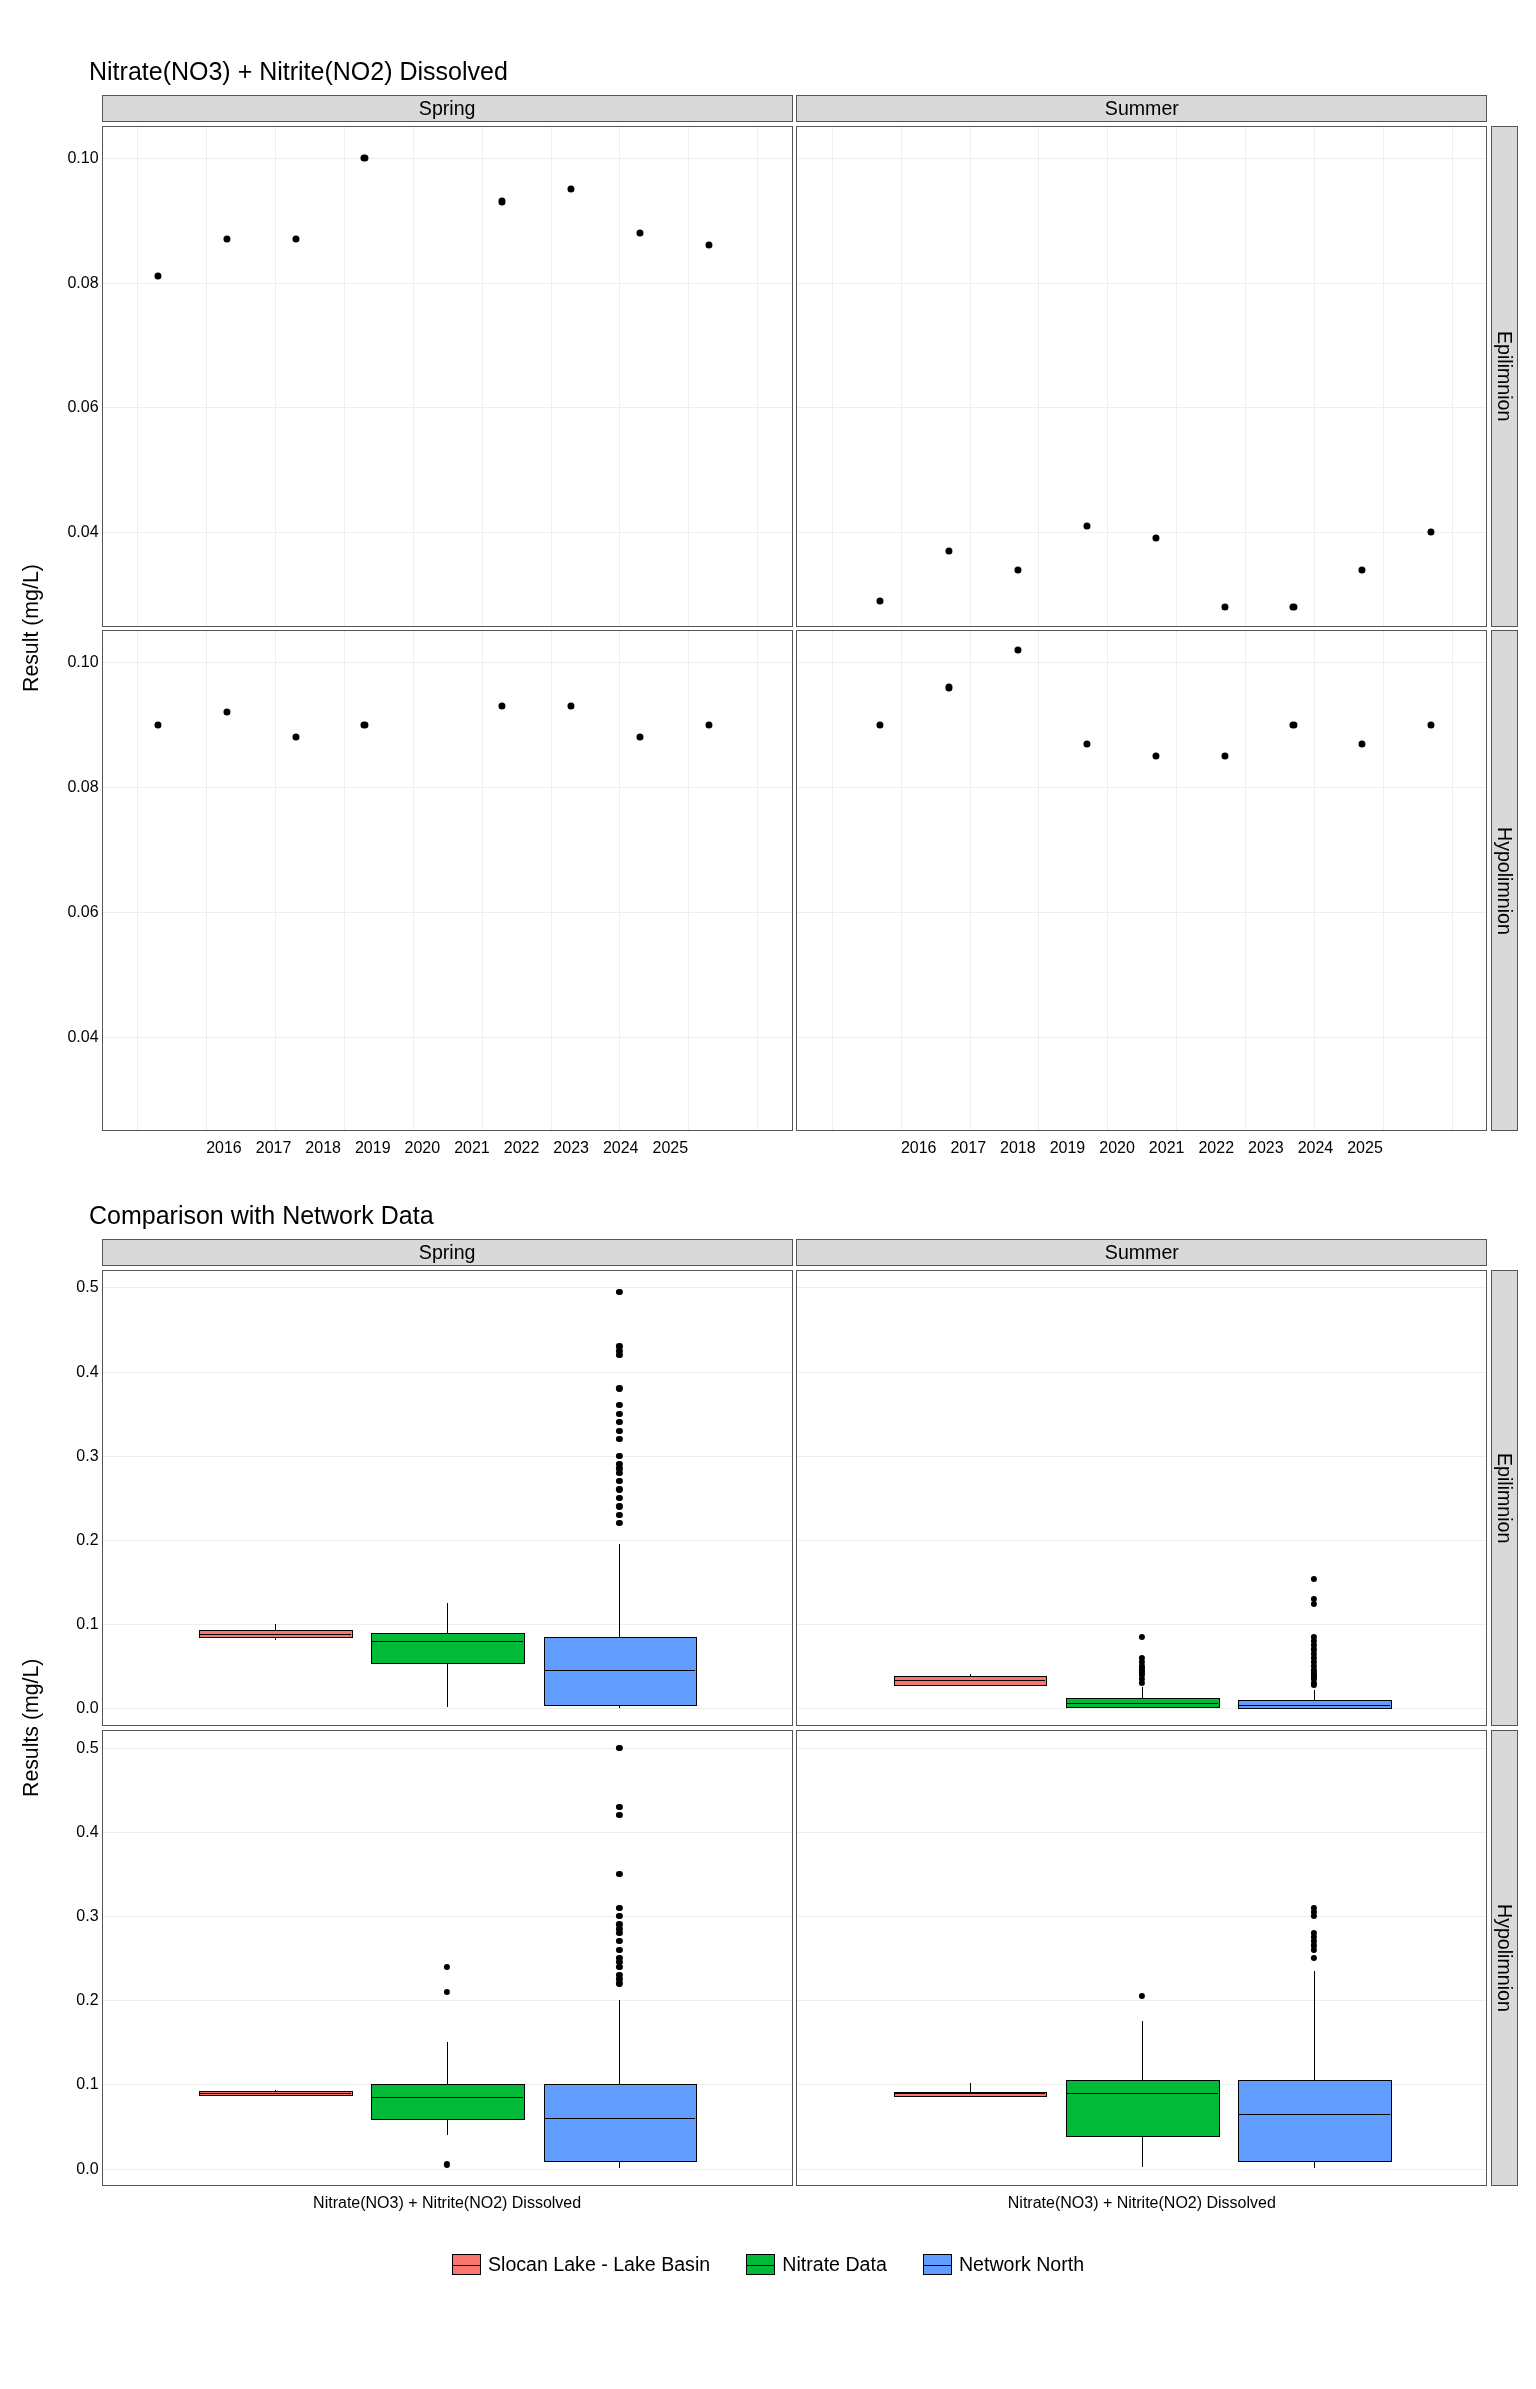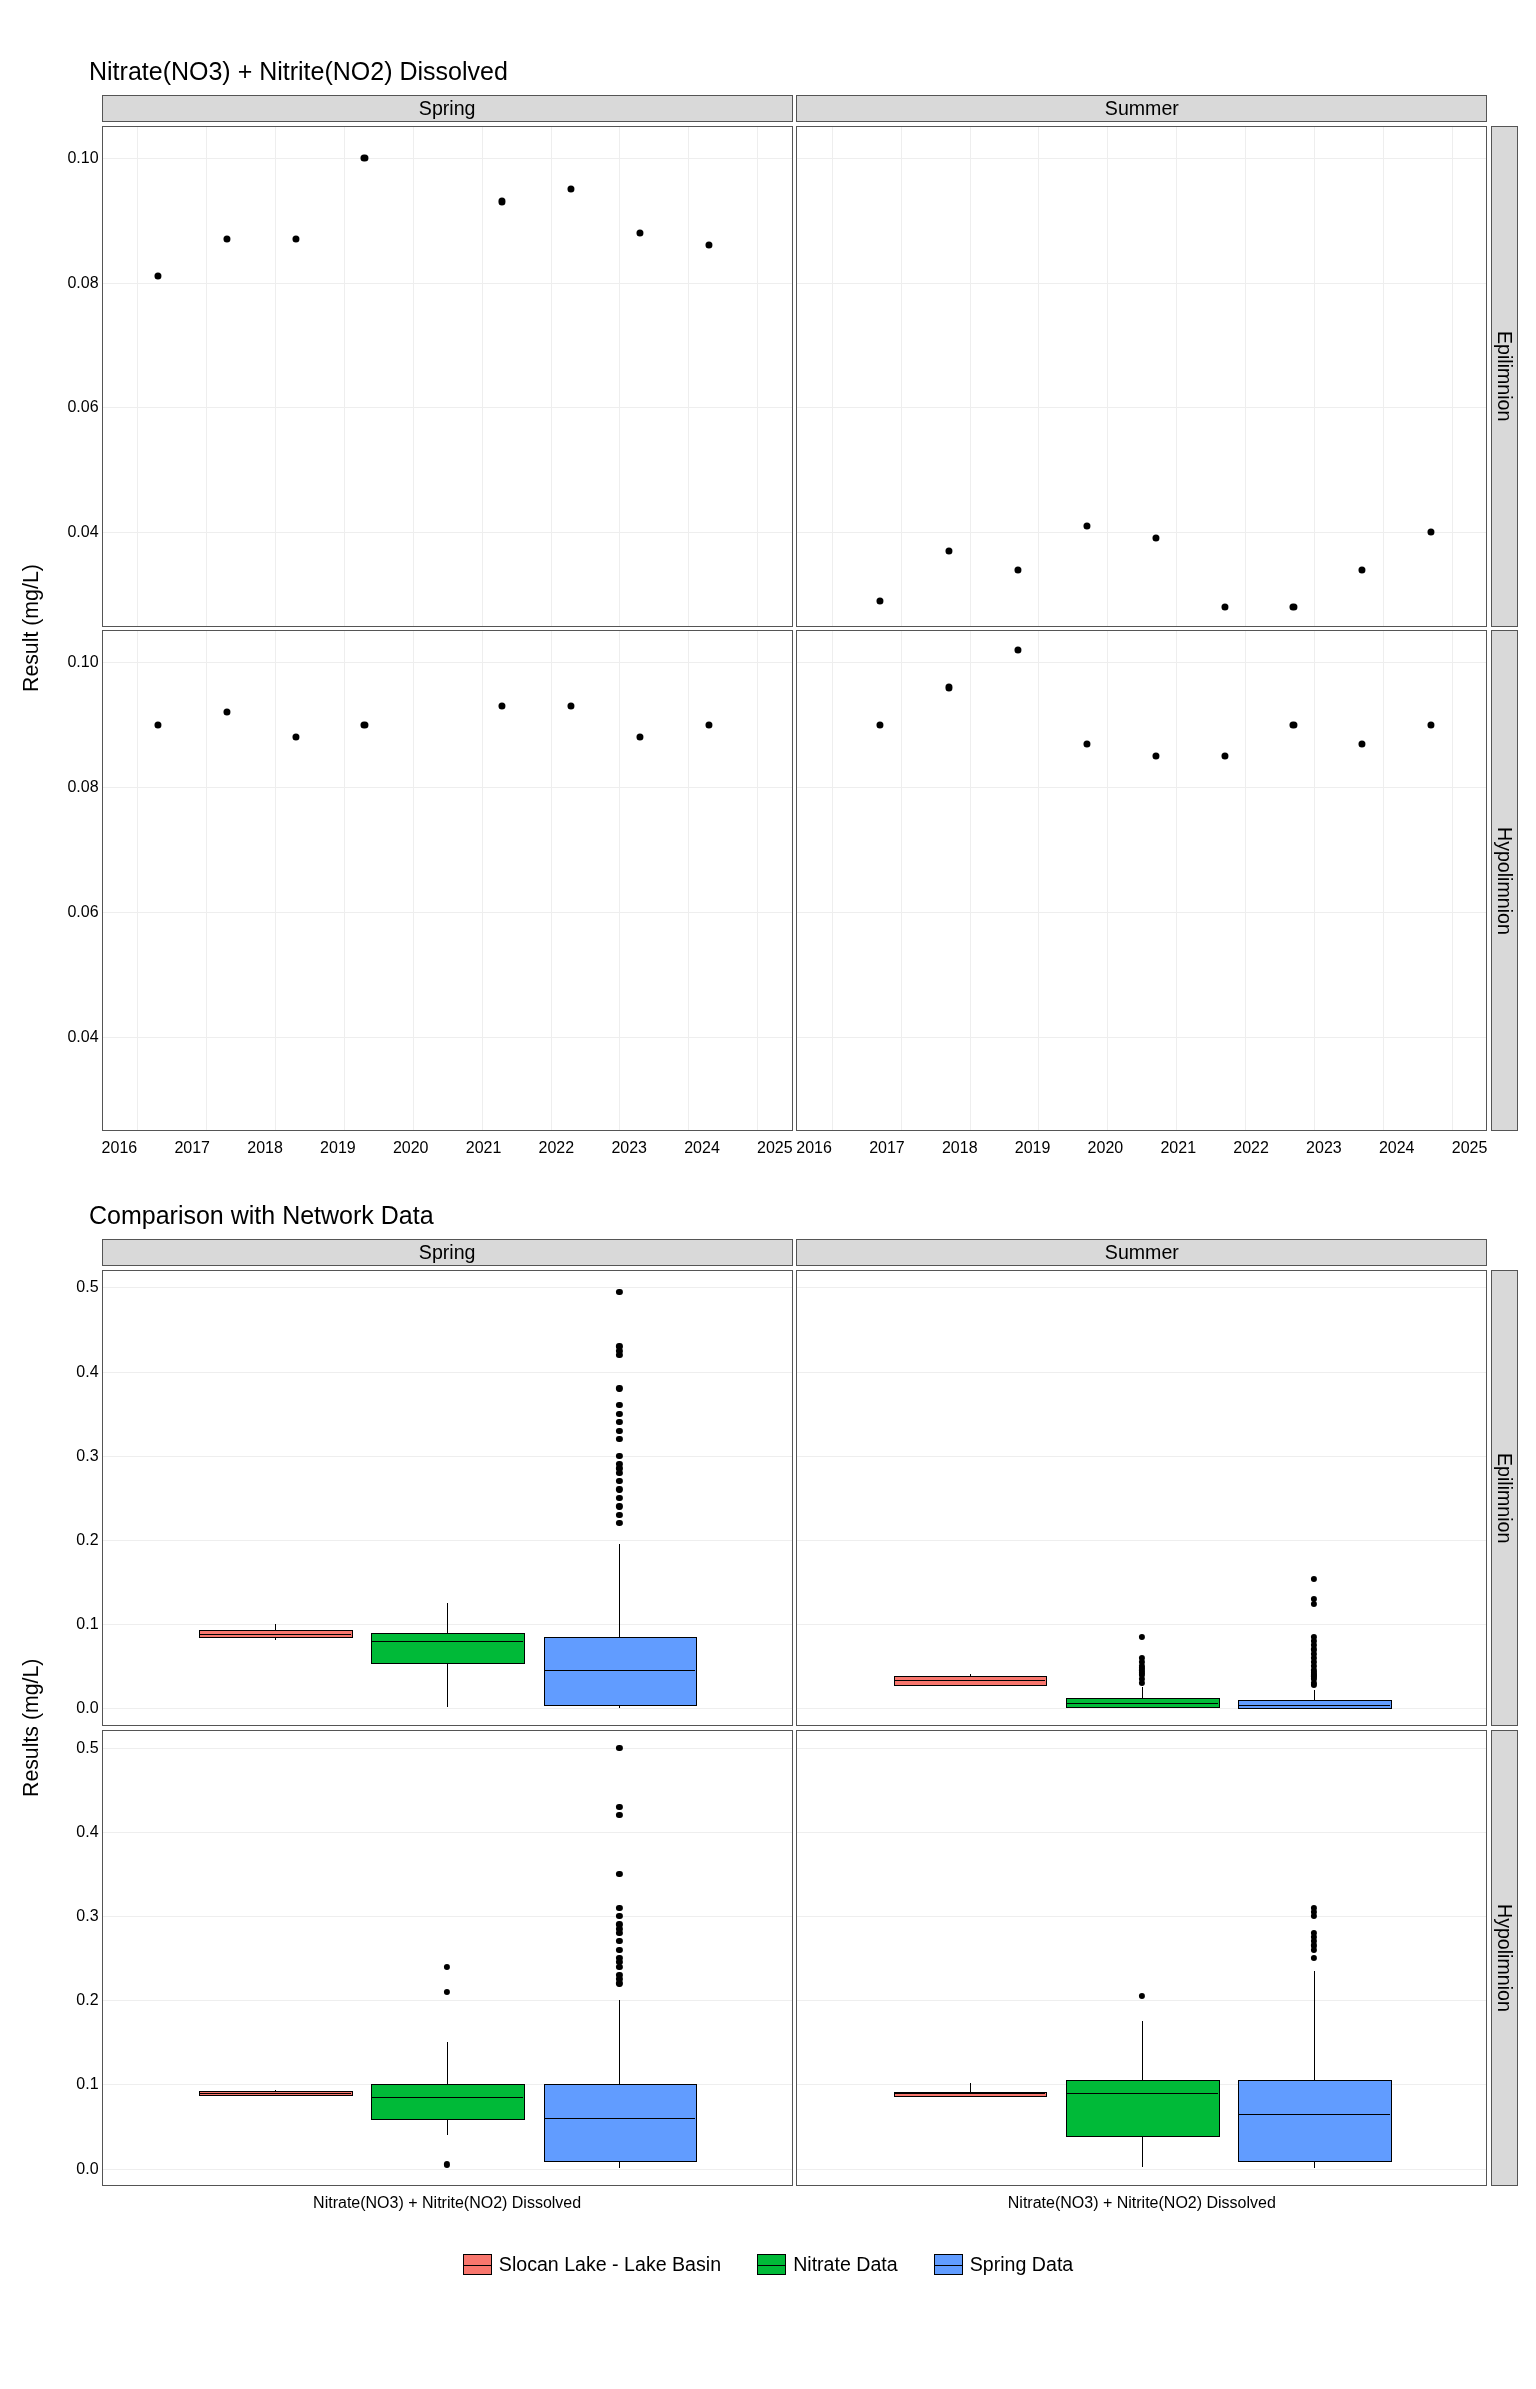--- a/index.html
+++ b/index.html
@@ -59,21 +59,21 @@
     grid-row: 1 / span 4;
     display: flex;
     align-items: center;
     justify-content: center;
     writing-mode: vertical-rl;
     transform: rotate(180deg);
     font-size: 21.3px;
   }
   .x-ticks {
     display: flex;
-    justify-content: space-between;
+    justify-content: center;
     font-size: 16px;
     padding-top: 3.6px;
     gap: 14px;
   }
   .y-ticks {
     position: absolute;
     left: -44px;
     top: 0;
     bottom: 0;
     width: 40px;
@@ -522,16 +522,16 @@
   <div class="legend-item">
     <div class="legend-swatch" style="background:#f8766d"></div>
     <span>Slocan Lake - Lake Basin</span>
   </div>
   <div class="legend-item">
     <div class="legend-swatch" style="background:#00ba38"></div>
     <span>Nitrate Data</span>
   </div>
   <div class="legend-item">
     <div class="legend-swatch" style="background:#619cff"></div>
-    <span>Spring Data</span>
+    <span>Network North</span>
   </div>
 </div>
 
 
 </body></html>

